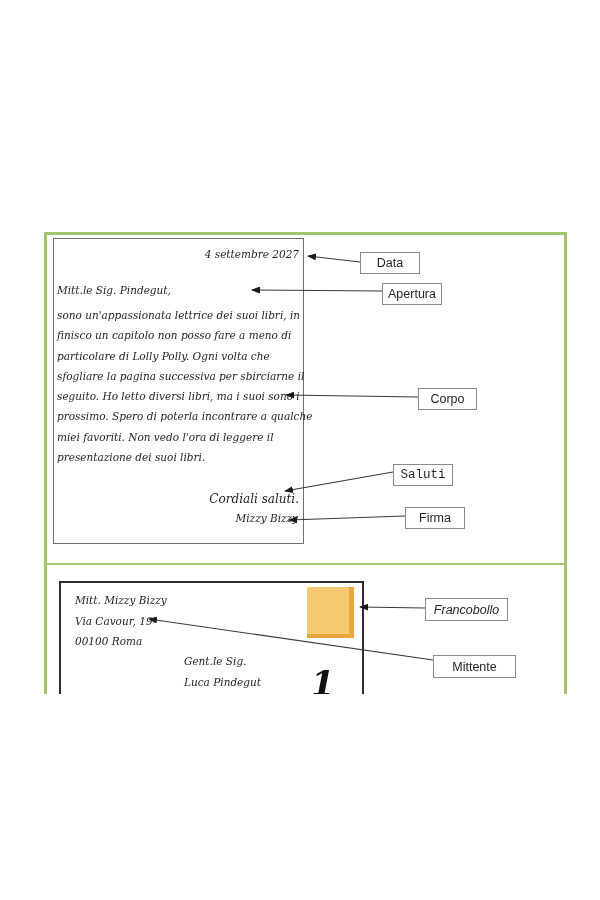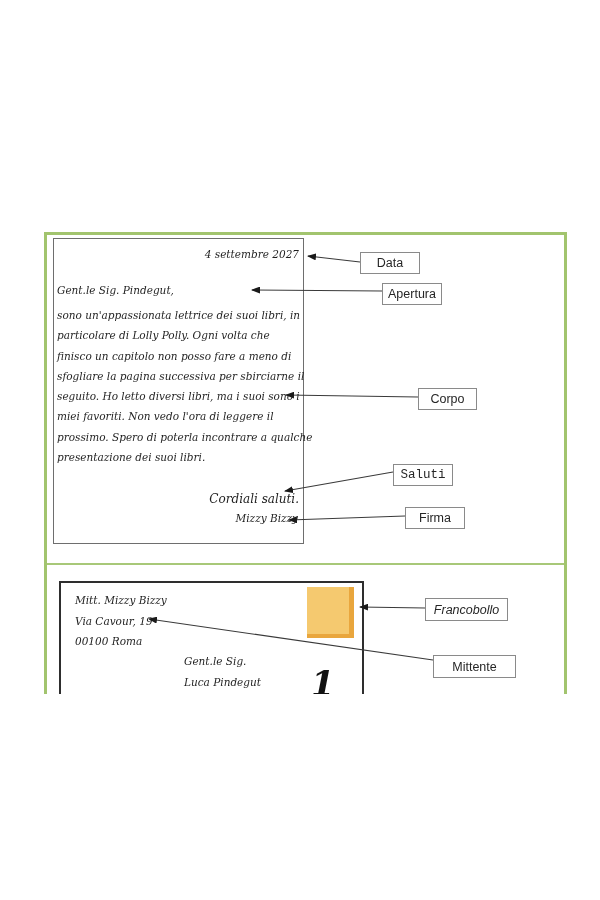--- a/index.html
+++ b/index.html
@@ -49,29 +49,29 @@
 </style>
 </head>
 <body>
 
 <div class="canvas">
 
   <div class="frame">
 
     <div class="letter">
       <div class="letter-date script line">4 settembre 2027</div>
-      <div class="letter-opening script line">Gent.le Sig. Pindegut,</div>
+      <div class="letter-opening script line">Mitt.le Sig. Pindegut,</div>
       <div class="letter-body script">
         <div class="line">sono un'appassionata lettrice dei suoi libri, in</div>
+        <div class="line">finisco un capitolo non posso fare a meno di</div>
         <div class="line">particolare di Lolly Polly. Ogni volta che</div>
-        <div class="line">finisco un capitolo non posso fare a meno di</div>
         <div class="line">sfogliare la pagina successiva per sbirciarne il</div>
         <div class="line">seguito. Ho letto diversi libri, ma i suoi sono i</div>
+        <div class="line">prossimo. Spero di poterla incontrare a qualche</div>
         <div class="line">miei favoriti. Non vedo l'ora di leggere il</div>
-        <div class="line">prossimo. Spero di poterla incontrare a qualche</div>
         <div class="line">presentazione dei suoi libri.</div>
       </div>
       <div class="letter-closing script line">Cordiali saluti.</div>
       <div class="letter-signature script line">Mizzy Bizzy</div>
     </div>
 
     <div class="divider"></div>
 
     <div class="envelope">
       <div class="env-sender script">

